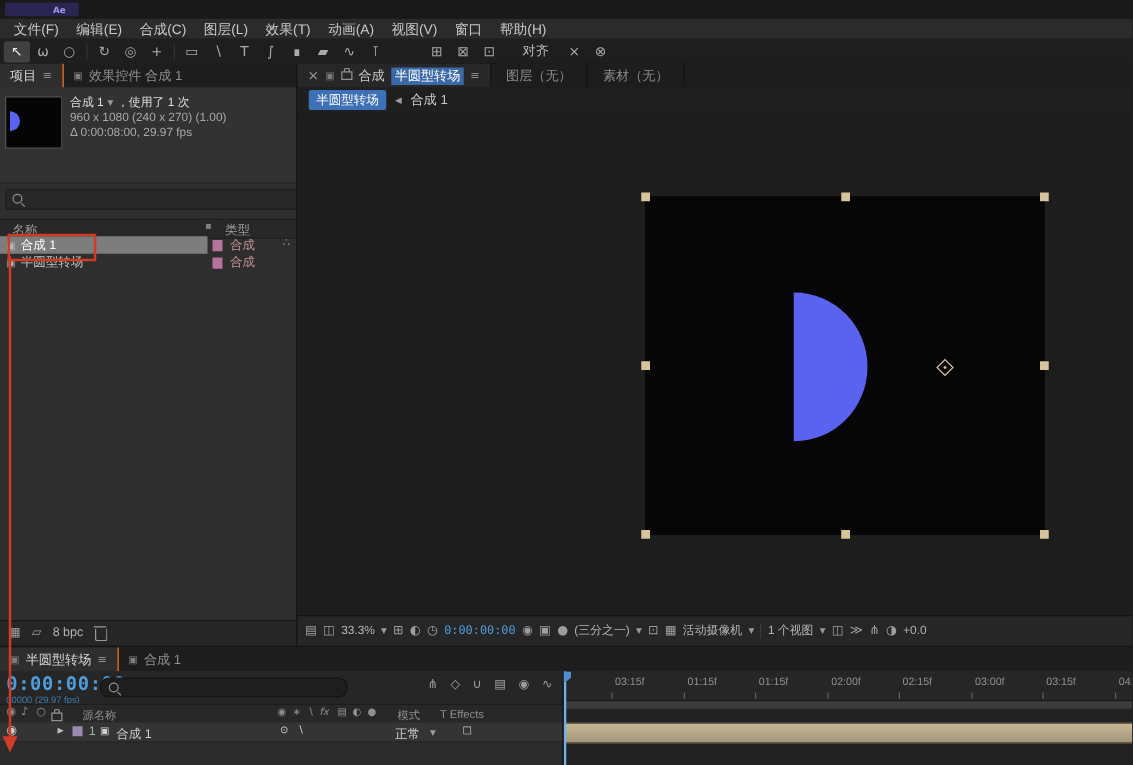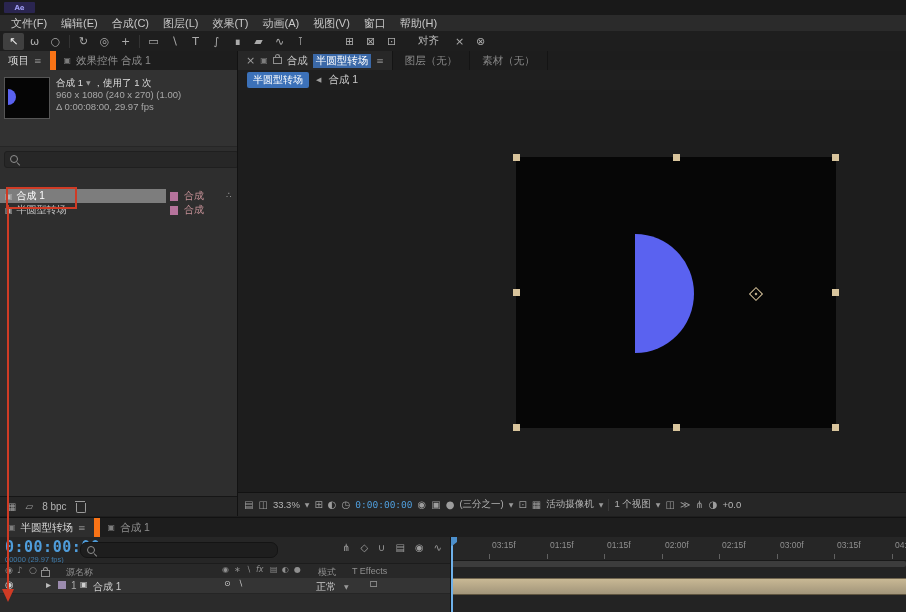--- a/index.html
+++ b/index.html
@@ -8,38 +8,38 @@
        -webkit-font-smoothing:antialiased;}
   #window{position:absolute;inset:0;}
   .ic{display:inline-block;font-family:"DejaVu Sans",sans-serif;font-size:10px;line-height:1;color:#9d9d9d;}
   .caret{font-size:6px;color:#9a9a9a;font-family:"DejaVu Sans",sans-serif;}
   .vsep{width:1px;height:12px;background:#3a3a3a;}
 
   
   #title-bar{position:absolute;left:0;top:0;width:906px;height:15px;background:#191919;
              display:flex;align-items:center;gap:5px;padding-left:4px;font-size:10px;color:#cfcfcf;}
   .app-badge{width:31px;height:11px;background:#2a2550;color:#9d9bf0;font-size:7px;font-weight:bold;
-             display:flex;align-items:center;justify-content:center;border-radius:1px;font-family:"DejaVu Sans",sans-serif;}
+             display:flex;align-items:center;justify-content:center;border-radius:1px;font-family:"DejaVu Sans",sans-serif;padding-left:28px;}
   #menu-bar{position:absolute;left:0;top:15px;width:906px;height:16px;background:#2b2b2b;
             display:flex;align-items:center;padding-left:4px;font-size:11px;color:#c9c9c9;border-bottom:1px solid #1a1a1a;}
   .menu-item{padding:16px 7px;height:100%;display:flex;align-items:center;}
   #toolbar{position:absolute;left:0;top:31px;width:906px;height:20px;background:#1e1e1e;
            border-bottom:1px solid #121212;display:flex;align-items:center;padding-left:3px;}
   .tool{width:21px;height:17px;display:flex;align-items:center;justify-content:center;color:#ababab;
         font-size:11px;border-radius:2px;font-family:"DejaVu Sans",sans-serif;}
   .tool.active{background:#404040;color:#ececec;}
   .tb-sep{width:1px;height:13px;background:#333;margin:0 3px;}
   .align-label{font-size:10.5px;color:#bdbdbd;margin:0 10px 0 16px;}
 
   
   #project-panel{position:absolute;left:0;top:51px;width:237px;height:465px;background:#2e2e2e;}
   #main-vdiv{position:absolute;left:237px;top:51px;width:1px;height:465px;background:#121212;}
   .panel-tabs{position:absolute;left:0;top:0;right:0;height:19px;background:#1d1d1d;display:flex;align-items:stretch;font-size:10.5px;}
   .ptab{display:flex;align-items:center;gap:5px;padding:0 8px;color:#8f8f8f;}
-  .ptab.active{background:#2e2e2e;color:#d6d6d6;border-right:6px solid #f97316;}
+  .ptab.active{background:#2e2e2e;color:#d6d6d6;border-right:1px solid #f97316;}
   .menu-glyph{font-size:9px;color:#8a8a8a;font-family:"DejaVu Sans",sans-serif;}
   .panel-glyph{font-size:8px;color:#7d7d7d;font-family:"DejaVu Sans",sans-serif;}
 
   .pp-info{position:absolute;left:0;top:19px;right:0;height:76px;background:#323232;border-bottom:1px solid #262626;}
   .pp-thumb{position:absolute;left:4px;top:7px;width:44px;height:40px;background:#050505;border:1px solid #555;}
   .pp-thumb .mini-semi{position:absolute;left:3px;top:11px;width:8px;height:16px;background:#5a62f0;
                        border-radius:0 8px 8px 0 / 0 8px 8px 0;}
   .pp-meta{position:absolute;left:56px;top:7px;font-size:9.5px;color:#a8a8a8;line-height:12px;}
   .pp-meta .l1{color:#dedede;display:flex;align-items:center;gap:3px;}
 
@@ -197,20 +197,25 @@
         </div>
         <div>960 x 1080 (240 x 270) (1.00)</div>
         <div>Δ 0:00:08:00, 29.97 fps</div>
       </div>
     </div>
 
     <div class="pp-search">
       <span class="css-search"></span>
     </div>
 
+    <div class="pp-colhead">
+      <span style="left:10px">名称</span>
+      <span style="left:164px;font-size:8px;color:#7f7f7f" class="ic">▪</span>
+      <span style="left:180px">类型</span>
+    </div>
 
     <div class="pp-row sel" style="top:138px">
       <div class="pp-name">
         <span class="pp-comp-ic">▣</span>
         <span>合成 1</span>
       </div>
       <span class="pp-swatch"></span>
       <span class="pp-type">合成</span>
       <span class="pp-used ic">∴</span>
     </div>

